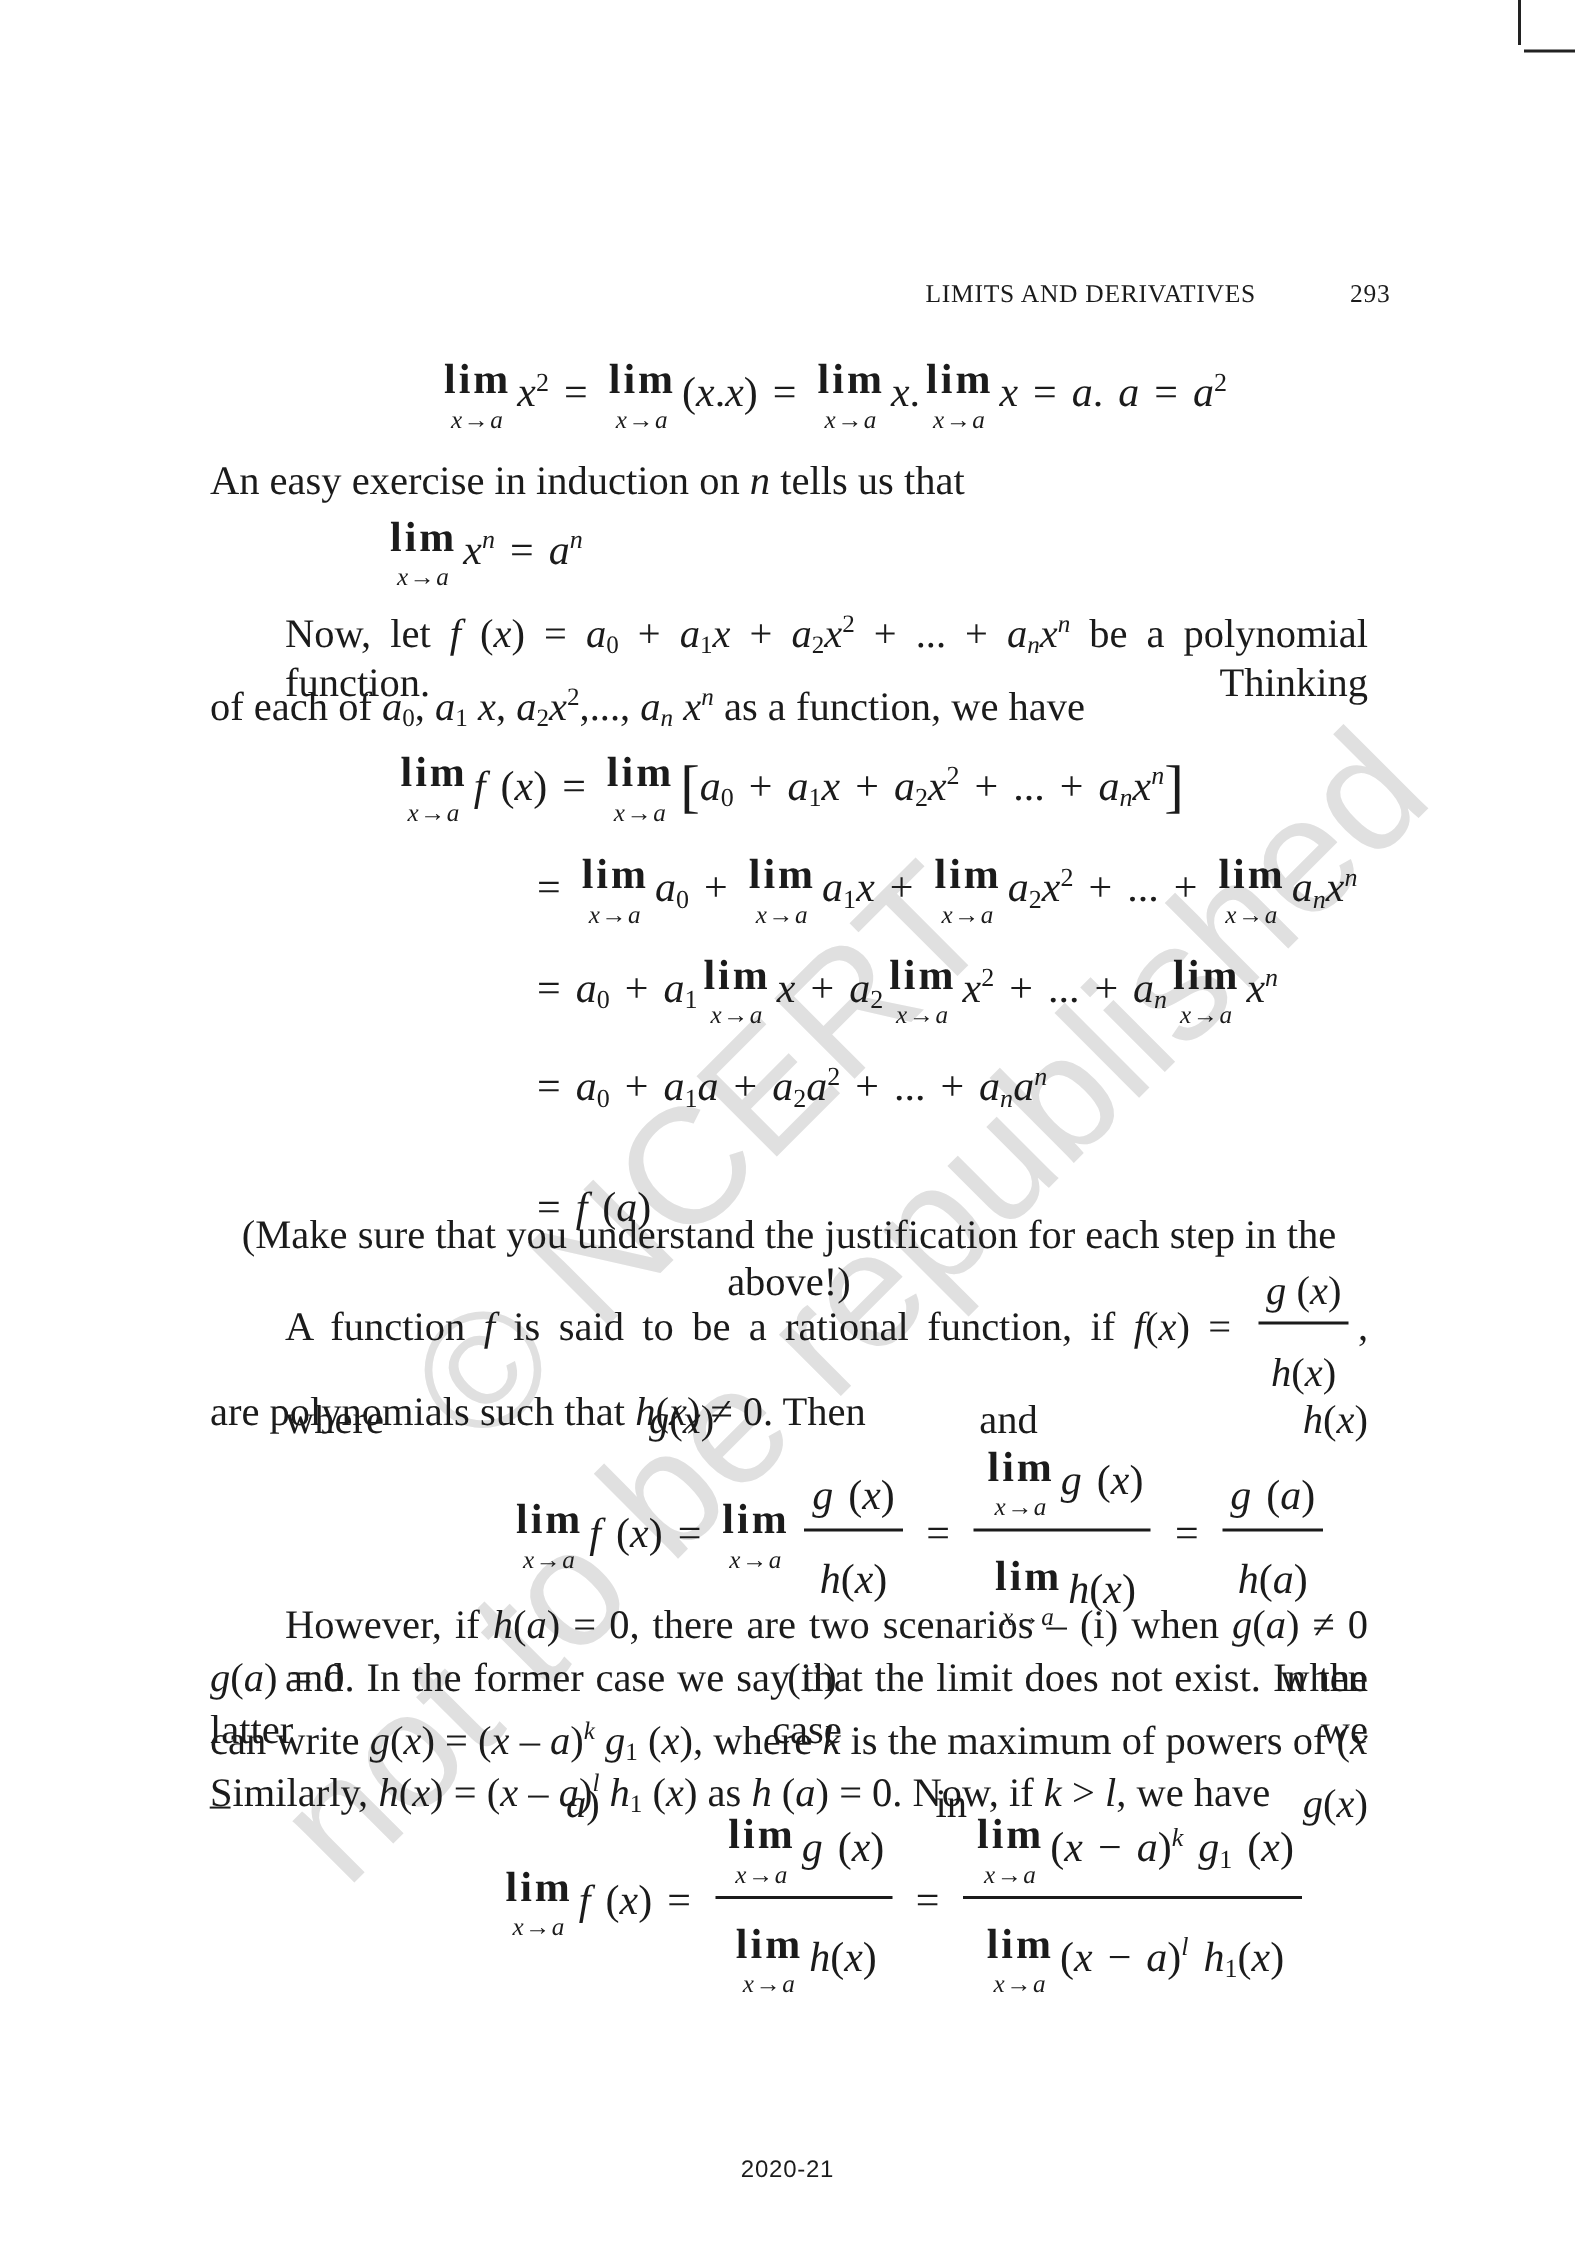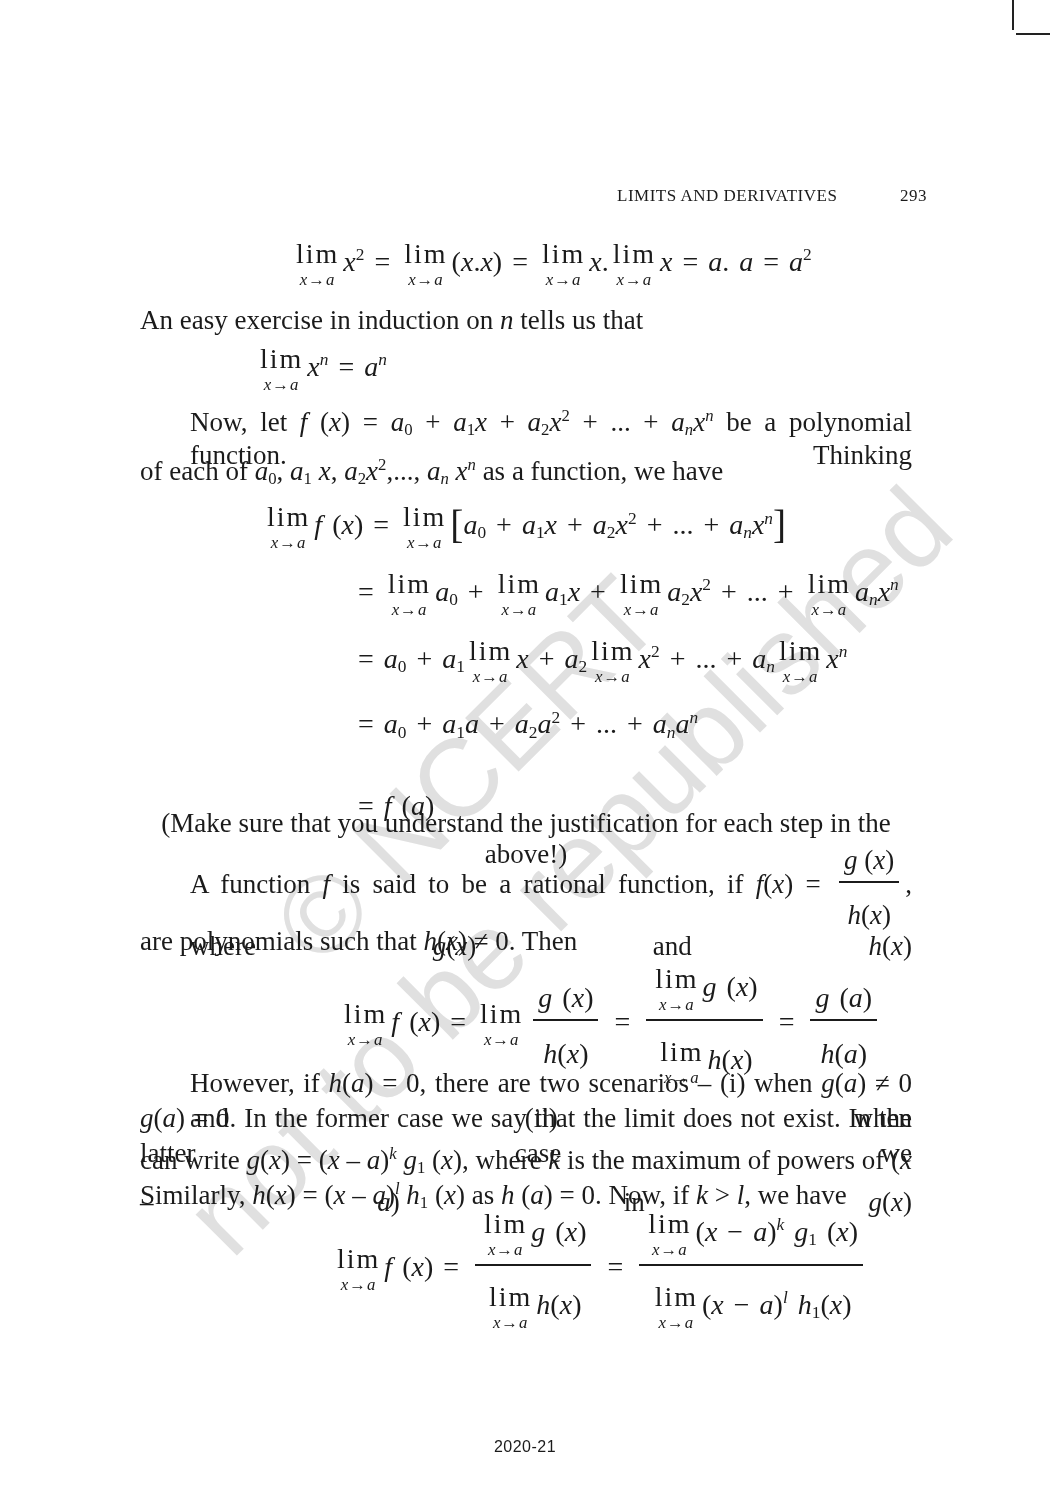--- a/index.html
+++ b/index.html
@@ -26,21 +26,21 @@
   .center-line { text-align:center; }
   .math-line { font-size:28px; white-space:nowrap; word-spacing:3px; }
   .r { font-style:normal; }
   .i { font-style:italic; }
   .sp, .spi { font-size:0.62em; vertical-align:0.6em; }
   .sb, .sbi { font-size:0.62em; vertical-align:-0.25em; }
   .i, .spi, .sbi { font-style:italic; }
   .big { font-size:1.4em; font-style:normal; vertical-align:-0.1em; }
   .lim { display:inline-flex; flex-direction:column; align-items:center;
          vertical-align:middle; margin:0 4px; line-height:1; }
-  .lim-word { font-style:normal; letter-spacing:2px; }
+  .lim-word { font-style:normal; letter-spacing:2px;font-weight:bold; }
   .lim-under { font-size:0.6em; font-style:italic; margin-top:4px; letter-spacing:1px; }
   .frac { display:inline-flex; flex-direction:column; align-items:center;
           vertical-align:middle; margin:0 6px; line-height:1.15; text-align:center; }
   .frac .num { display:block; border-bottom:2px solid #1b1b1b; padding:2px 5px 5px; white-space:nowrap; }
   .frac .den { display:block; padding-top:17px; white-space:nowrap; }
   .running-head { font-size:17px; letter-spacing:0.5px; }
   .footer { font-family:"Liberation Sans", sans-serif; font-size:16px;
             letter-spacing:0.5px; text-align:center; left:0; right:0; }
   .cropline { background:#222; }
 </style>

